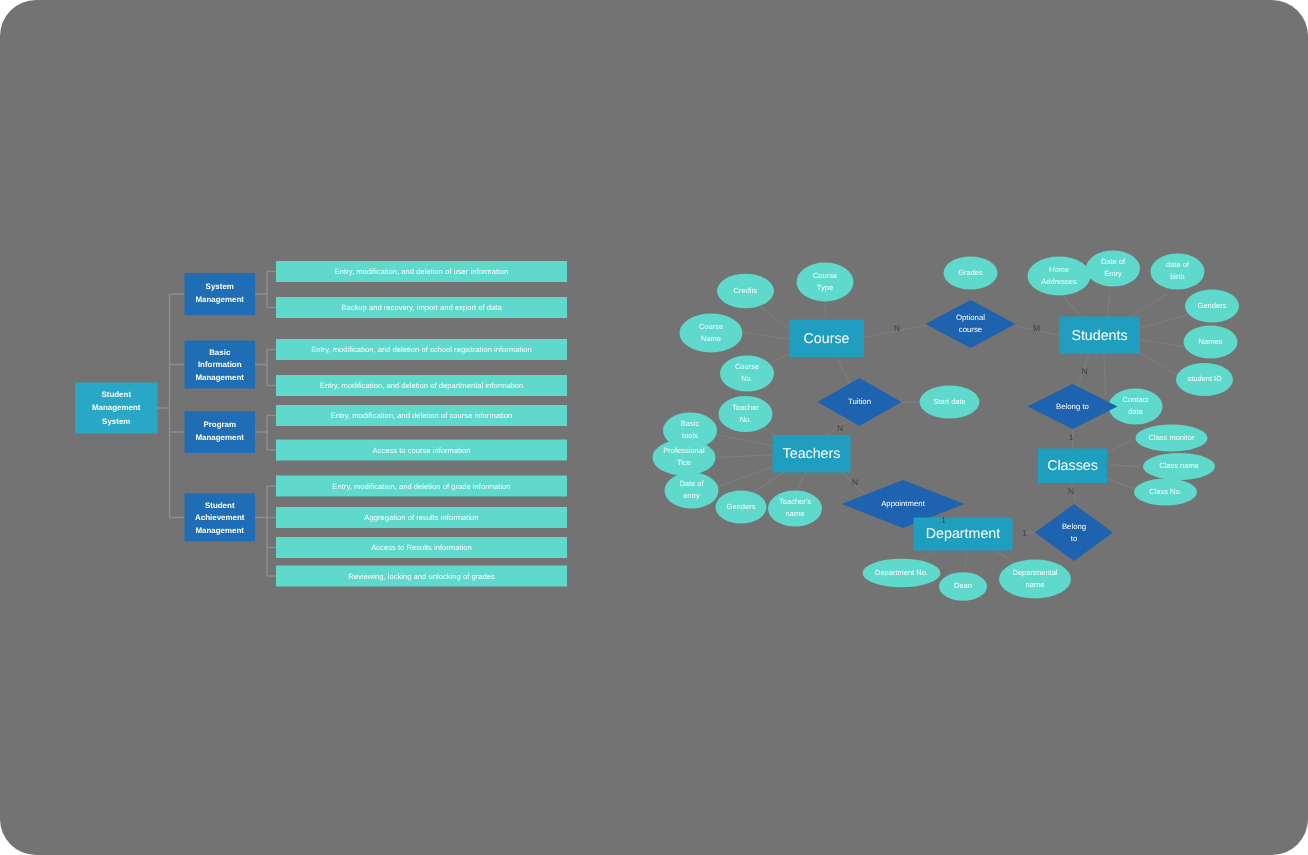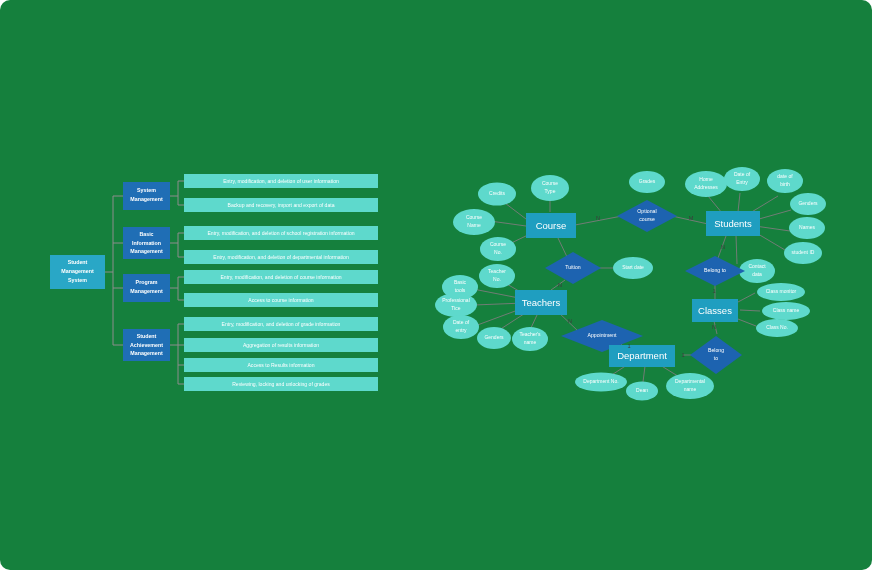--- a/index.html
+++ b/index.html
@@ -4,22 +4,22 @@
 <style>
   html, body {
     margin: 0; padding: 0;
     background: #ffffff;
     font-family: "Liberation Sans", sans-serif;
   }
   #page {
     position: relative;
     width: 872px;
     height: 570px;
-    background: #15803d;
-    border-radius: 10px;
+    background: #737373;
+    border-radius: 24px;
     overflow: hidden;
   }
   #canvas-svg {
     position: absolute;
     left: 0; top: 0;
     width: 872px; height: 570px;
   }
   .card-text {
     fill: #ffffff;
     font-family: "Liberation Sans", sans-serif;

